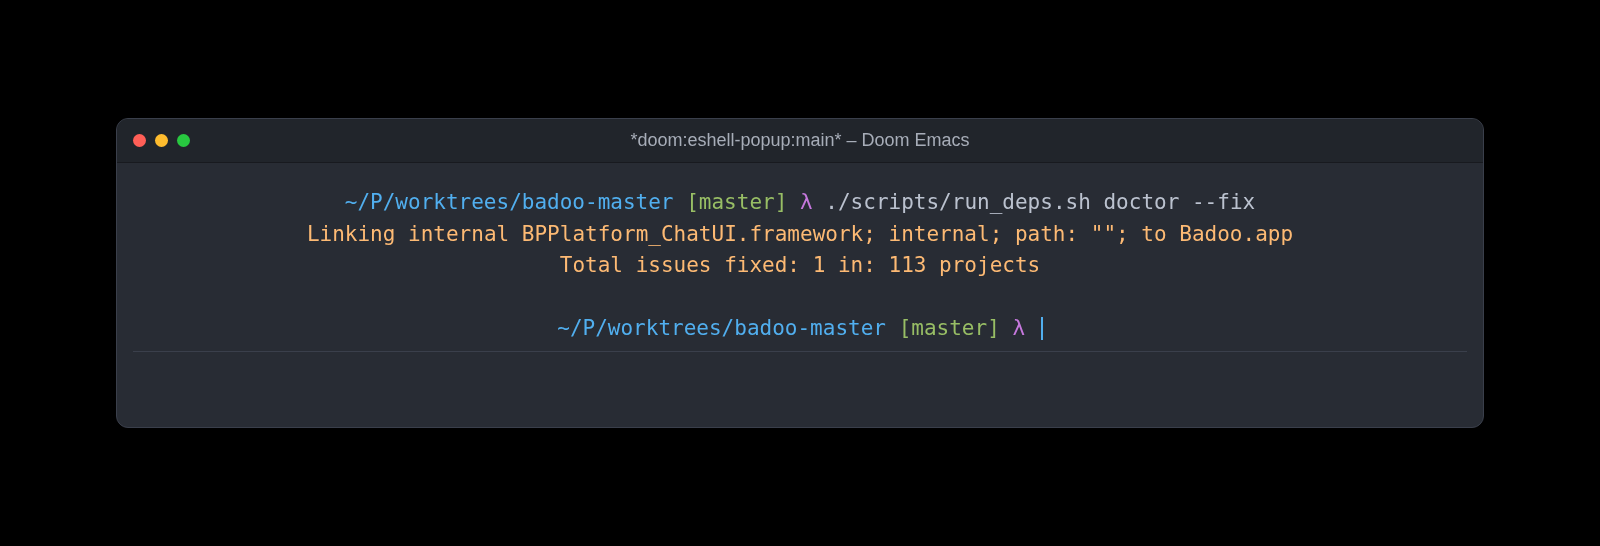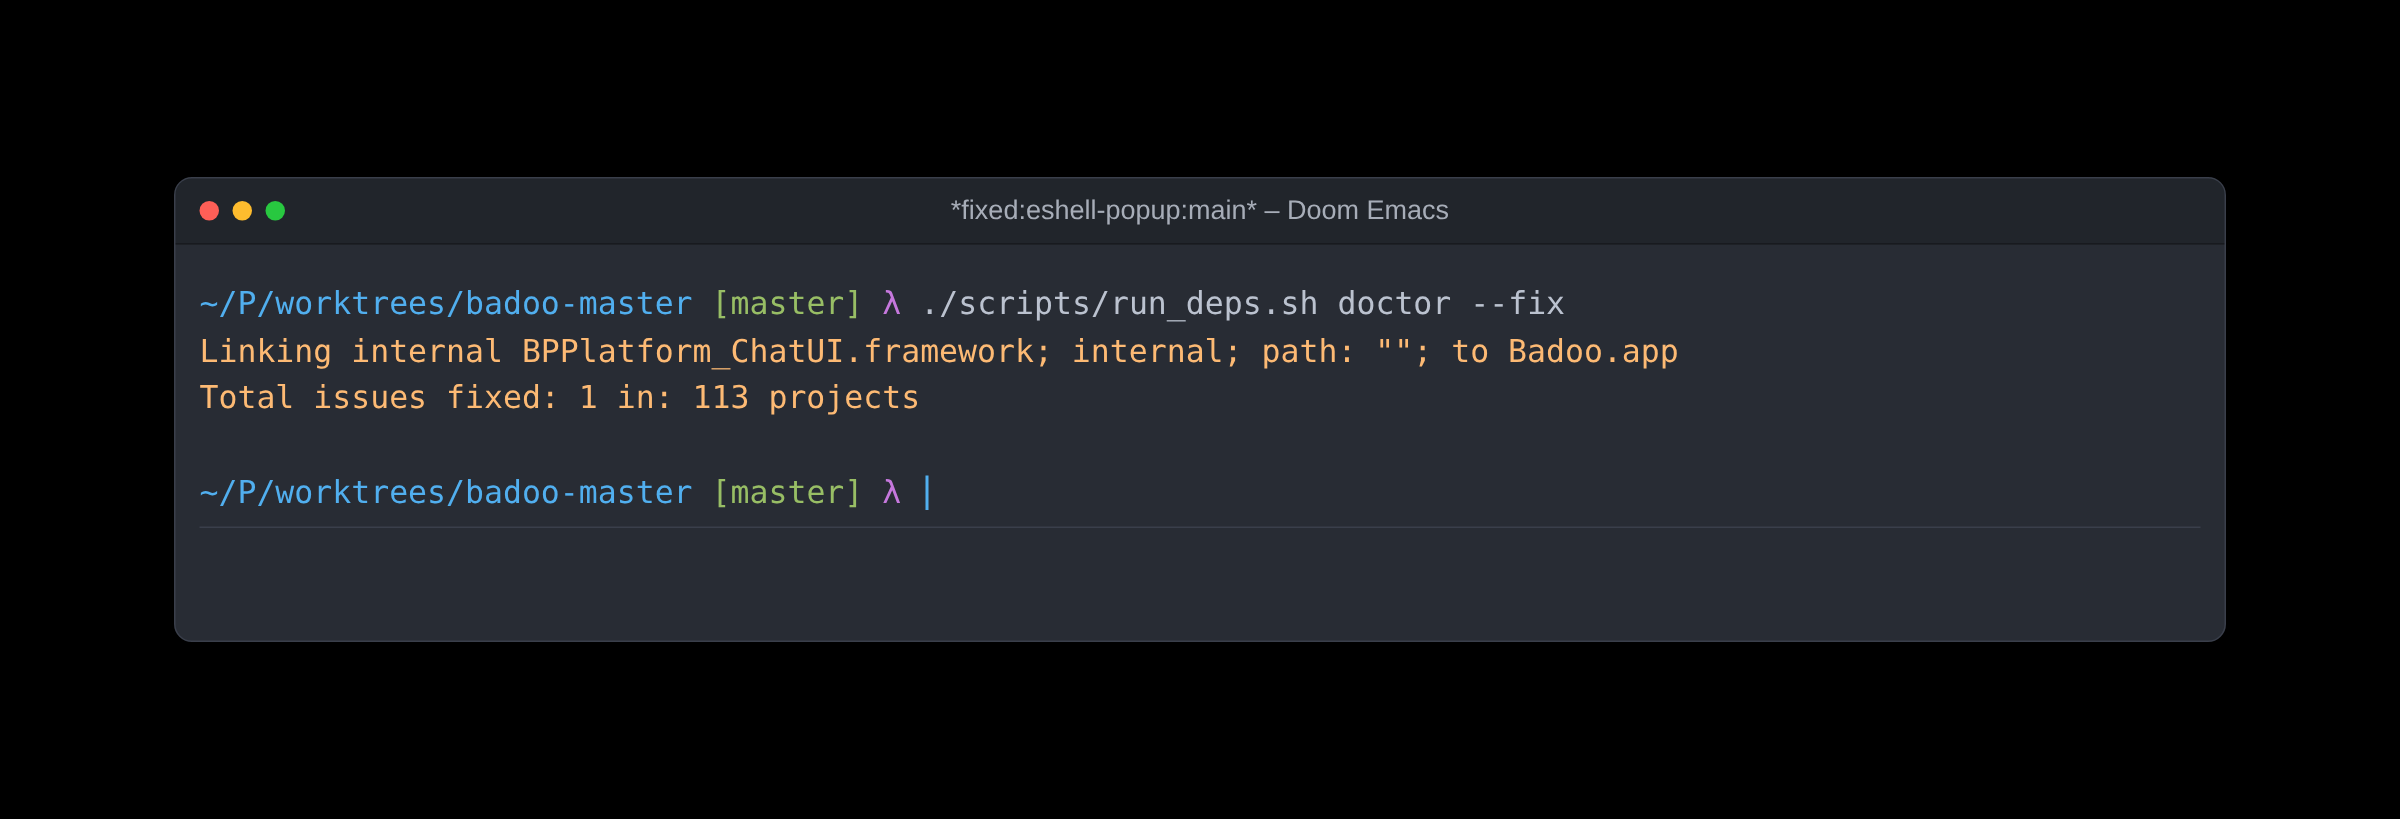--- a/index.html
+++ b/index.html
@@ -78,20 +78,21 @@
       display: inline-block;
       width: 2px;
       height: 23px;
       background: #51afef;
       vertical-align: middle;
       margin-left: 3px;
       transform: translateY(-1px);
     }
     .line {
       display: block;
+      text-align: center;
     }
     .blank-line {
       display: block;
       height: 1.5em;
     }
     .divider {
       height: 1px;
       background: #3a3f4b;
       margin-top: 6px;
     }
@@ -99,16 +100,16 @@
 </head>
 <body>
 
 <div class="window">
   <div class="titlebar">
     <div class="traffic-lights">
       <div class="traffic-light red"></div>
       <div class="traffic-light yellow"></div>
       <div class="traffic-light green"></div>
     </div>
-    <div class="window-title">*fixed:eshell-popup:main* – Doom Emacs</div>
+    <div class="window-title">*doom:eshell-popup:main* – Doom Emacs</div>
   </div>
   <div class="terminal-body"><span class="line"><span class="prompt-path">~/P/worktrees/badoo-master</span> <span class="prompt-branch">[master]</span> <span class="prompt-lambda">λ</span> <span class="command">./scripts/run_deps.sh doctor --fix</span></span><span class="line output">Linking internal BPPlatform_ChatUI.framework; internal; path: ""; to Badoo.app</span><span class="line output">Total issues fixed: 1 in: 113 projects</span><span class="blank-line"></span><span class="line"><span class="prompt-path">~/P/worktrees/badoo-master</span> <span class="prompt-branch">[master]</span> <span class="prompt-lambda">λ</span> <span class="cursor"></span></span><div class="divider"></div></div>
 </div>
 
 </body></html>

